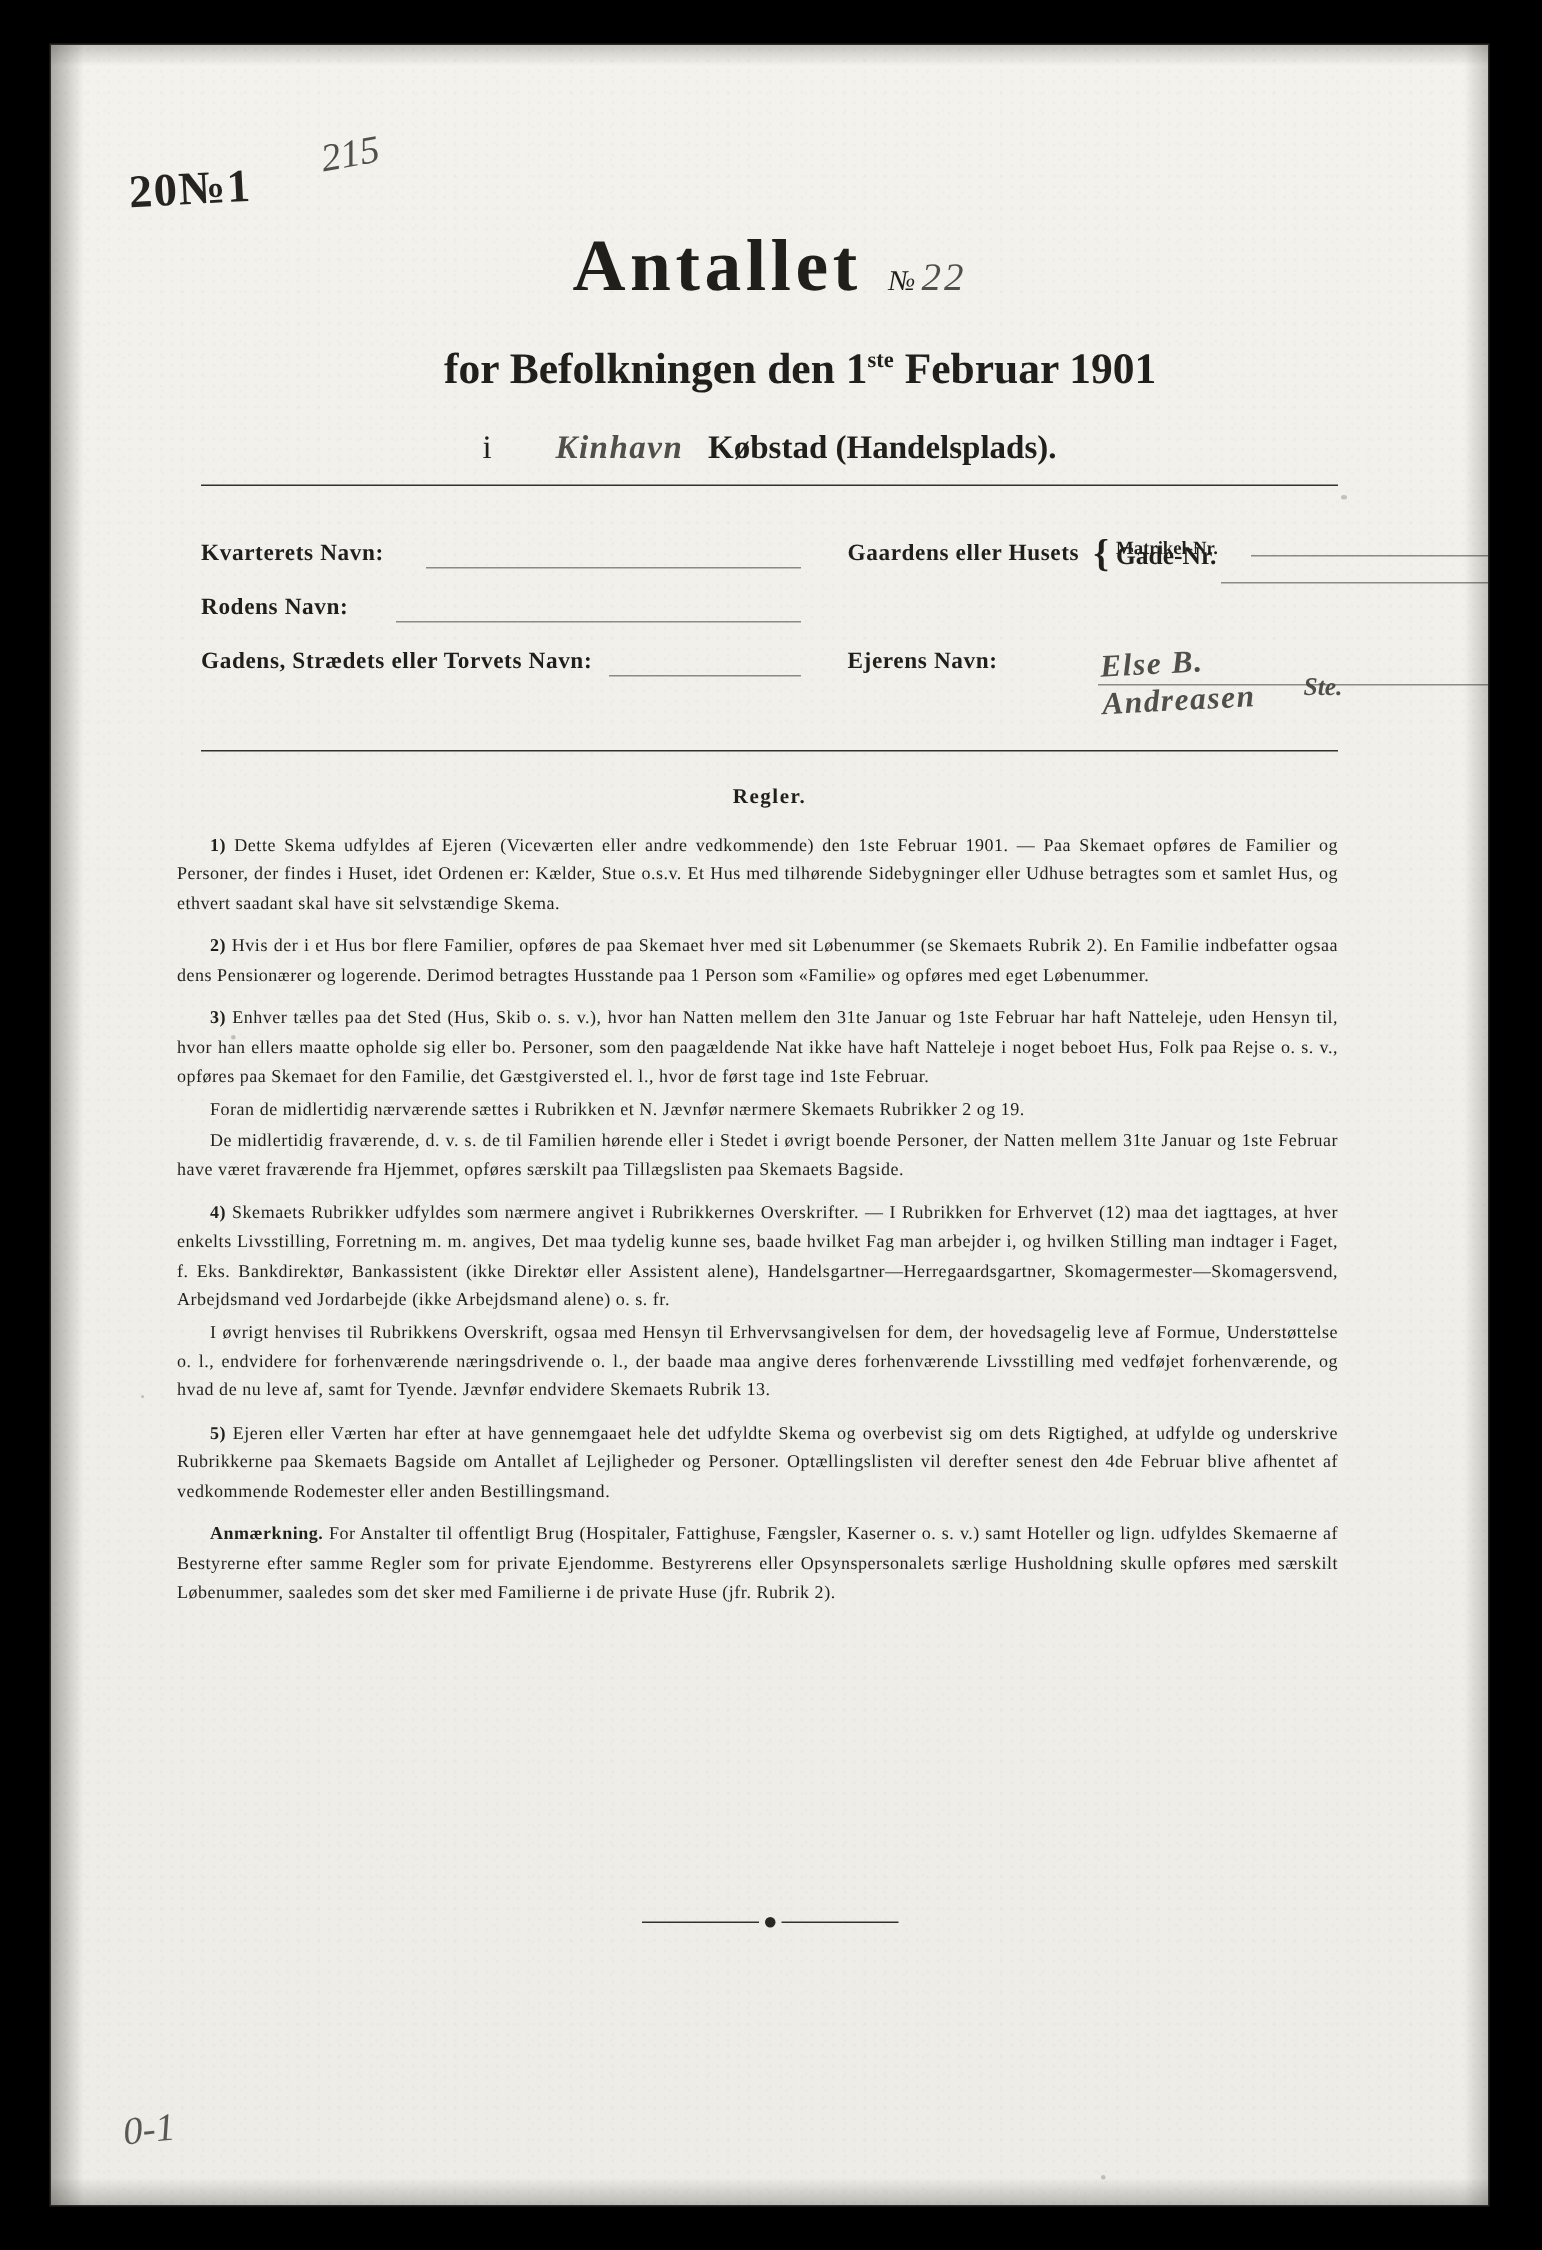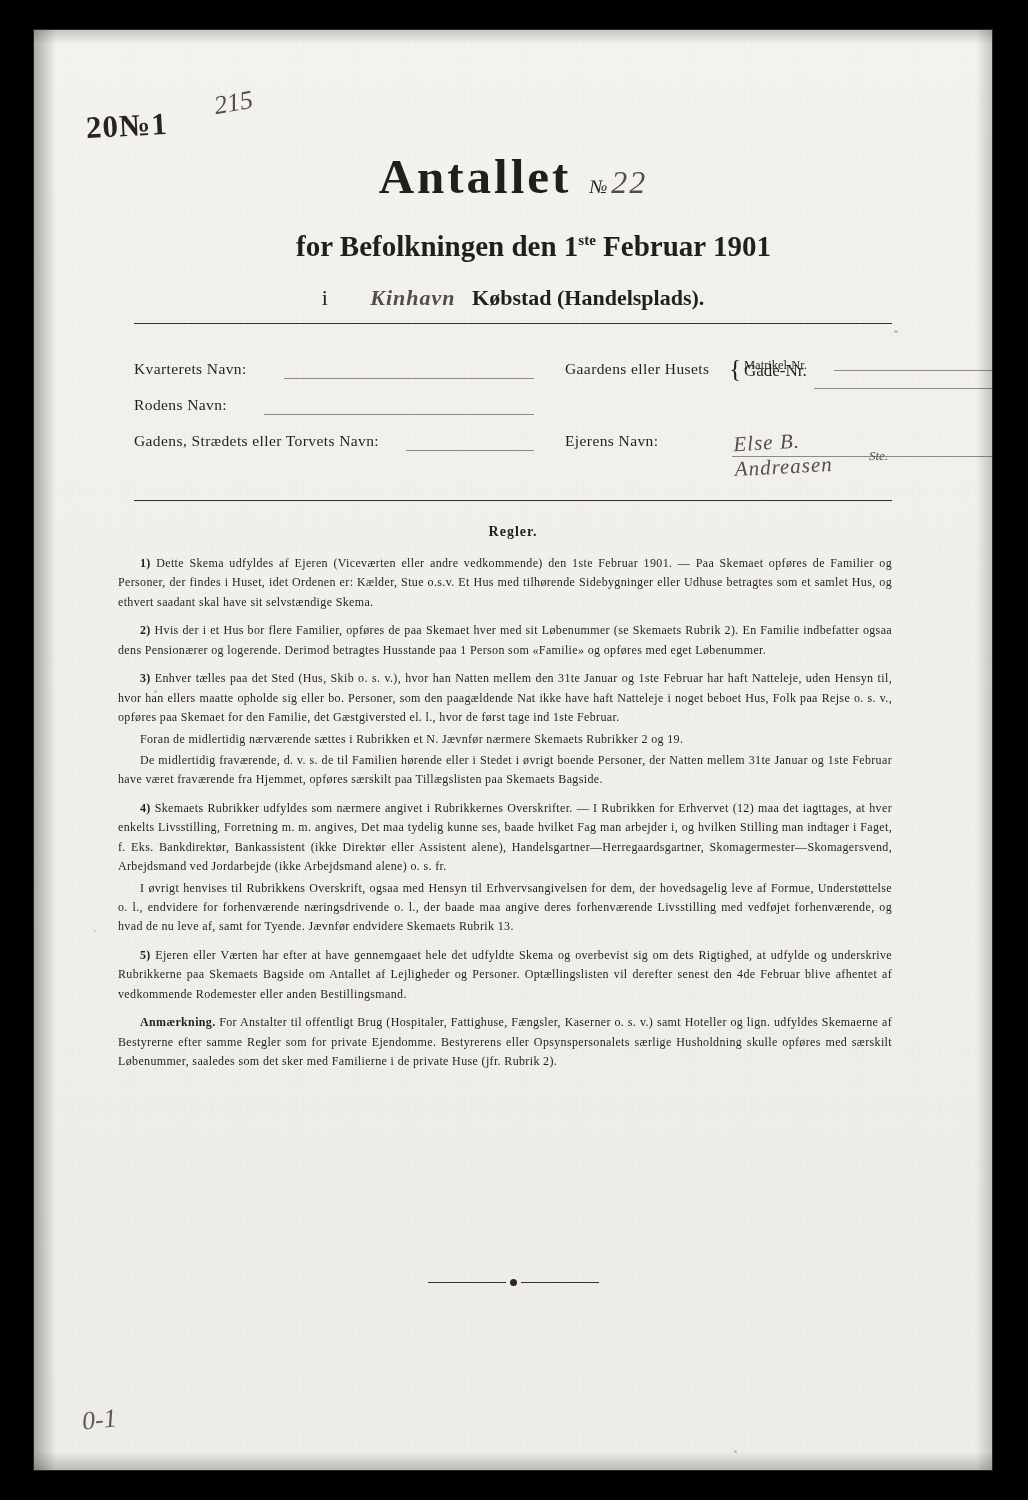--- a/index.html
+++ b/index.html
@@ -25,40 +25,40 @@
   .hand{font-family:"Liberation Serif",serif;font-style:italic;color:#2b2723;opacity:.8;}
 
   
   .stamp-topleft{position:absolute;left:52px;top:78px;font-size:31px;font-weight:bold;
       letter-spacing:1px;color:#262320;transform:rotate(-3deg);}
   .hand-215{position:absolute;left:180px;top:58px;font-size:26px;transform:rotate(-10deg);}
 
   .title{position:absolute;left:0;right:0;top:118px;text-align:center;}
   .title .main{font-size:49px;letter-spacing:3px;font-weight:bold;}
   .title .no{font-size:19px;font-style:italic;margin-left:14px;}
-  .title .hand-no{font-size:32px;font-style:italic;letter-spacing:2px;}
+  .title .hand-no{font-size:26px;font-style:italic;letter-spacing:2px;}
   .line2{position:absolute;left:0;right:0;top:200px;text-align:center;font-size:29px;font-weight:bold;margin-left:41px;}
   .line2 sup{font-size:15px;}
   .line3{position:absolute;left:0;right:0;top:255px;text-align:center;font-size:22px;font-weight:bold;}
   .line3 .i{font-weight:normal;}
   .line3 .hand{font-size:22px;letter-spacing:1px;margin-left:26px;}
 
   .rule{position:absolute;left:100px;right:100px;height:1px;background:#332f29;}
 
   
-  .fields{position:absolute;left:100px;right:100px;top:330px;font-size:15.5px;}
+  .fields{position:absolute;left:100px;right:100px;top:330px;font-size:15.5px;font-weight:bold;}
   .frow{position:relative;height:36px;}
   .lbl{position:absolute;left:0;top:0;letter-spacing:.4px;}
   .rlbl{position:absolute;left:431px;top:0;letter-spacing:.4px;}
   .brace{position:absolute;left:595px;top:-4px;font-size:26px;line-height:26px;}
   .sub1{position:absolute;left:610px;top:-2px;font-size:12.5px;}
   .sub2{position:absolute;left:610px;top:1px;font-size:17px;}
   .dots{position:absolute;height:1px;background:#4a4640;opacity:.6;}
   .hand-owner{position:absolute;left:600px;top:-4px;font-size:21px;font-style:italic;letter-spacing:1px;transform:rotate(-3deg);}
-  .hand-owner2{position:absolute;left:735px;top:16px;font-size:13px;font-style:italic;text-align:center;}
+  .hand-owner2{position:absolute;left:735px;top:16px;font-size:17px;font-style:italic;text-align:center;}
 
   
   .regler{position:absolute;left:0;right:0;top:494px;text-align:center;font-size:14px;font-weight:bold;letter-spacing:1px;}
   .body{position:absolute;left:84px;right:100px;top:524px;font-size:12px;line-height:1.62;text-align:justify;}
   .body p{margin:0 0 9px 0;}
   .body p.tight{margin-bottom:2px;}
   .num{font-weight:bold;}
   .ind{text-indent:22px;}
   .sp{letter-spacing:.35px;}
   .ornament{position:absolute;left:0;right:0;top:1244px;text-align:center;color:#2a2722;font-size:14px;letter-spacing:2px;}

